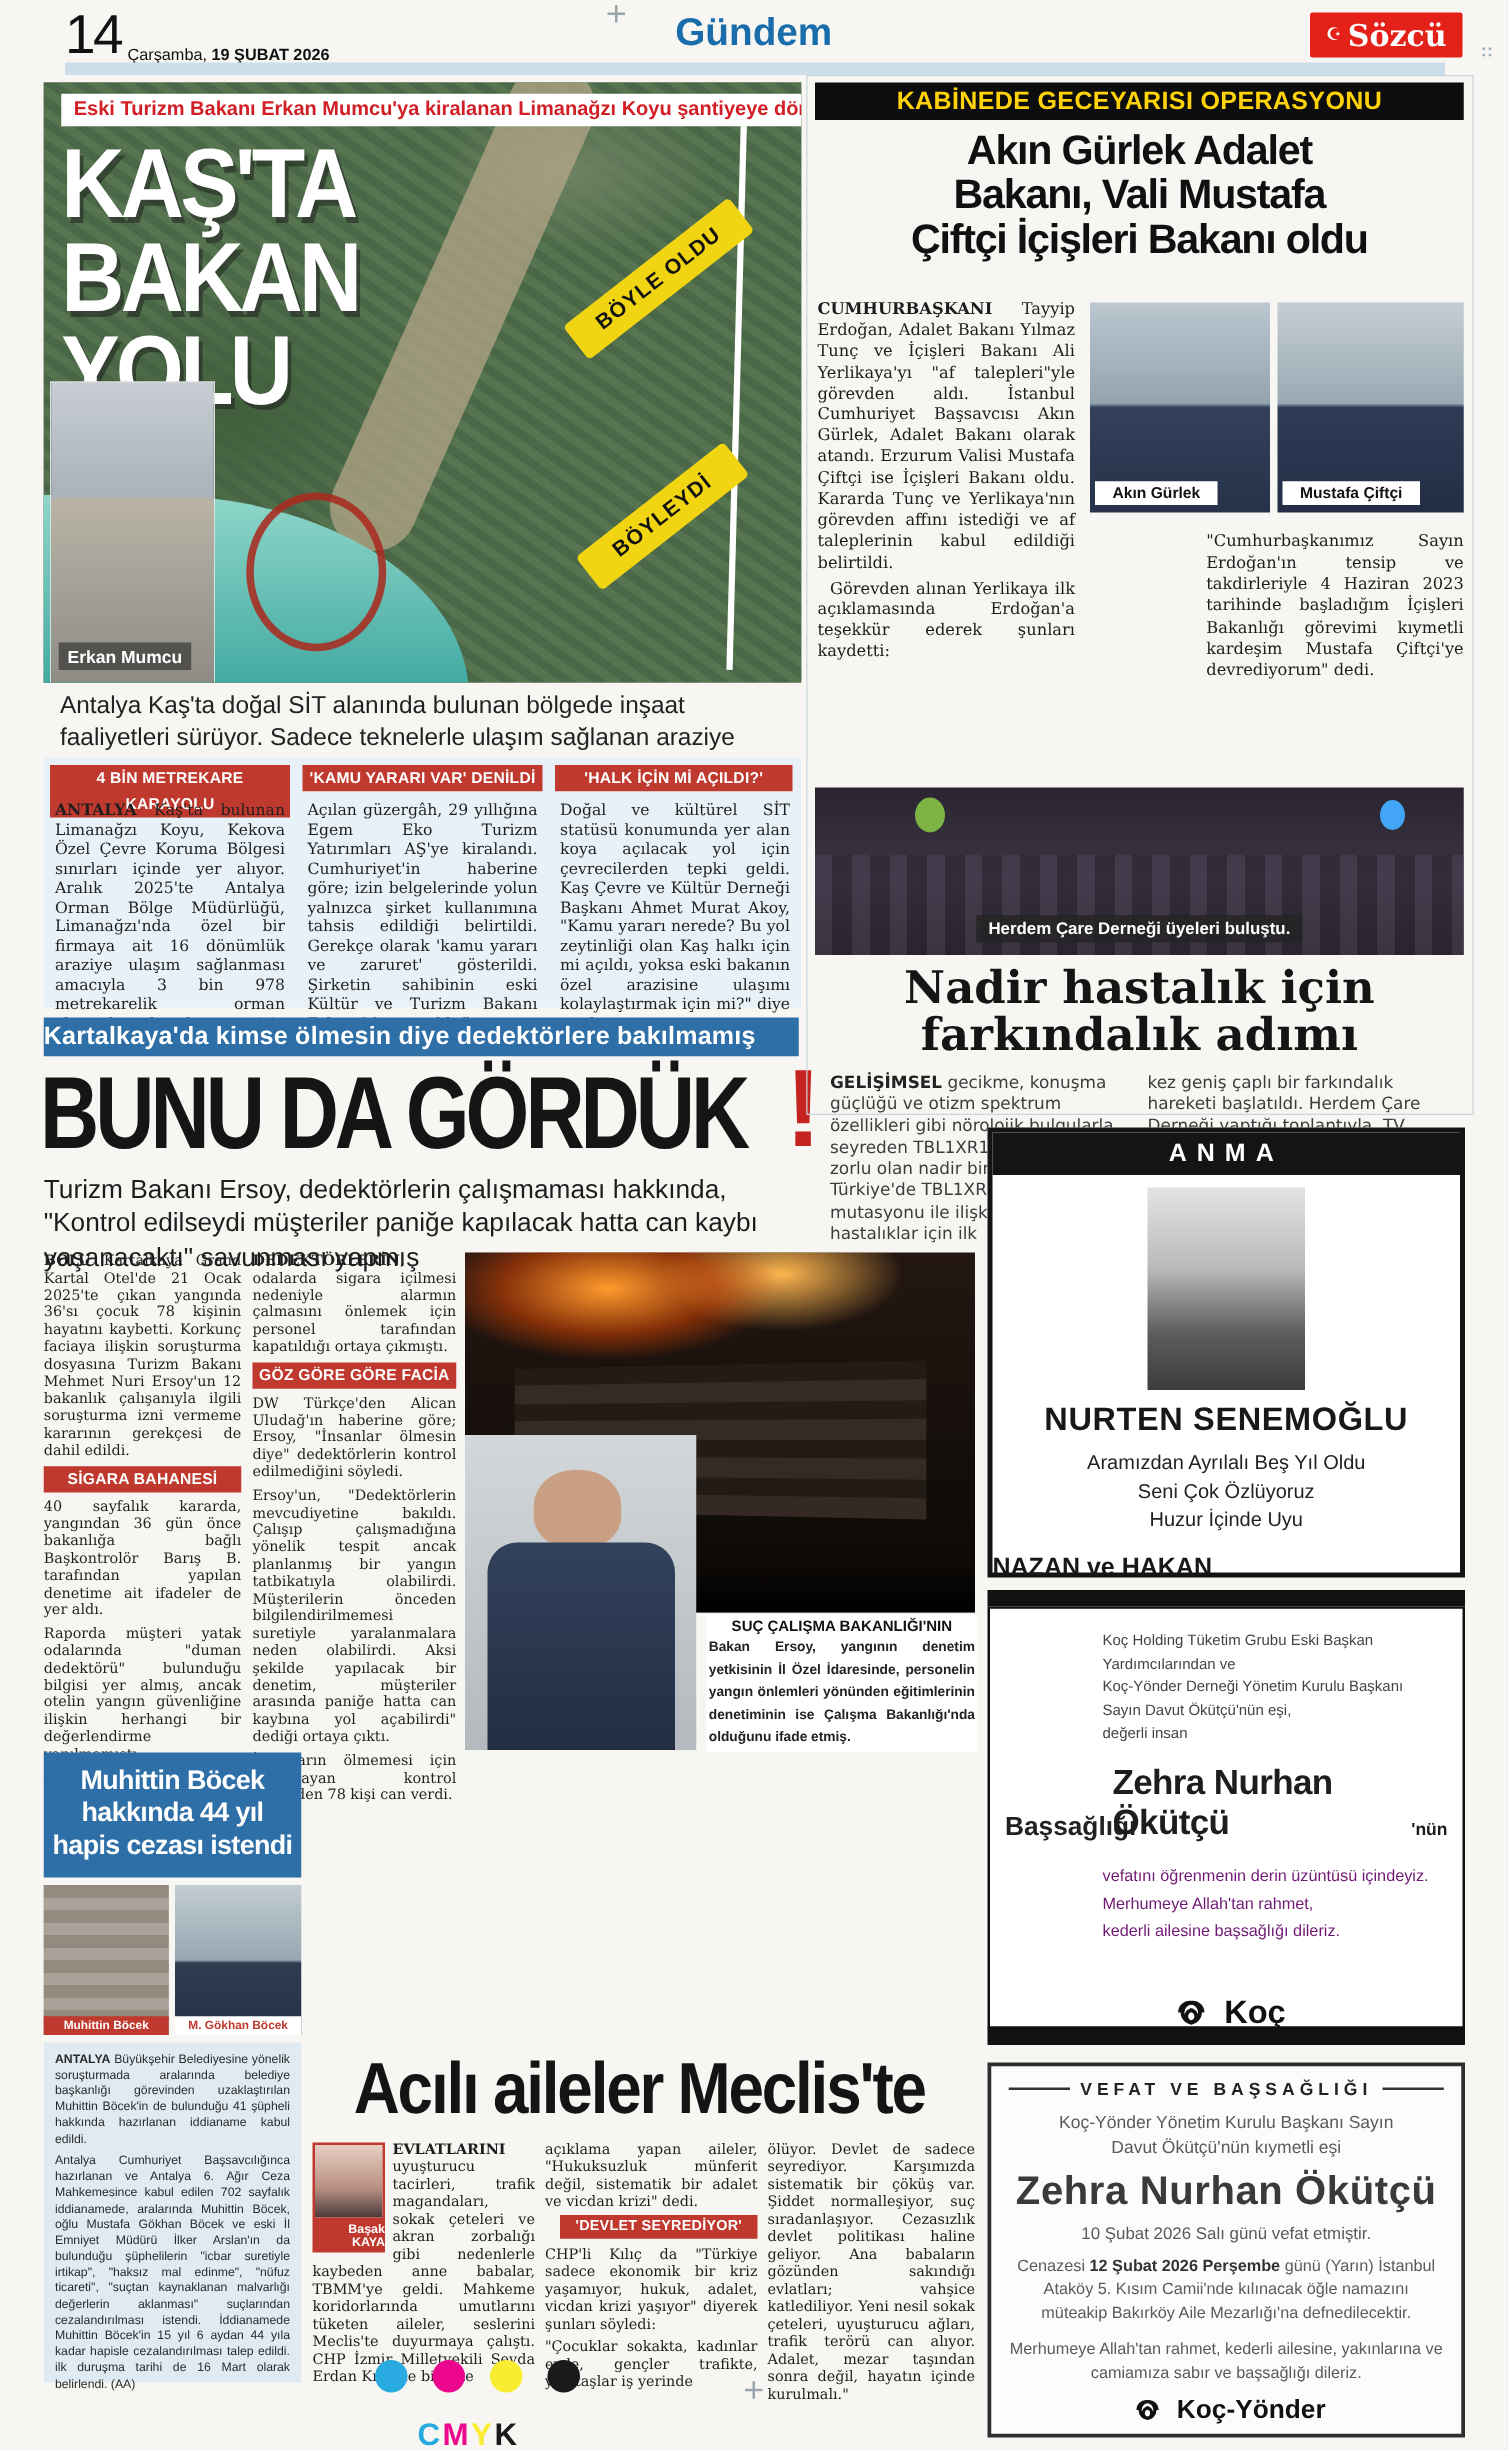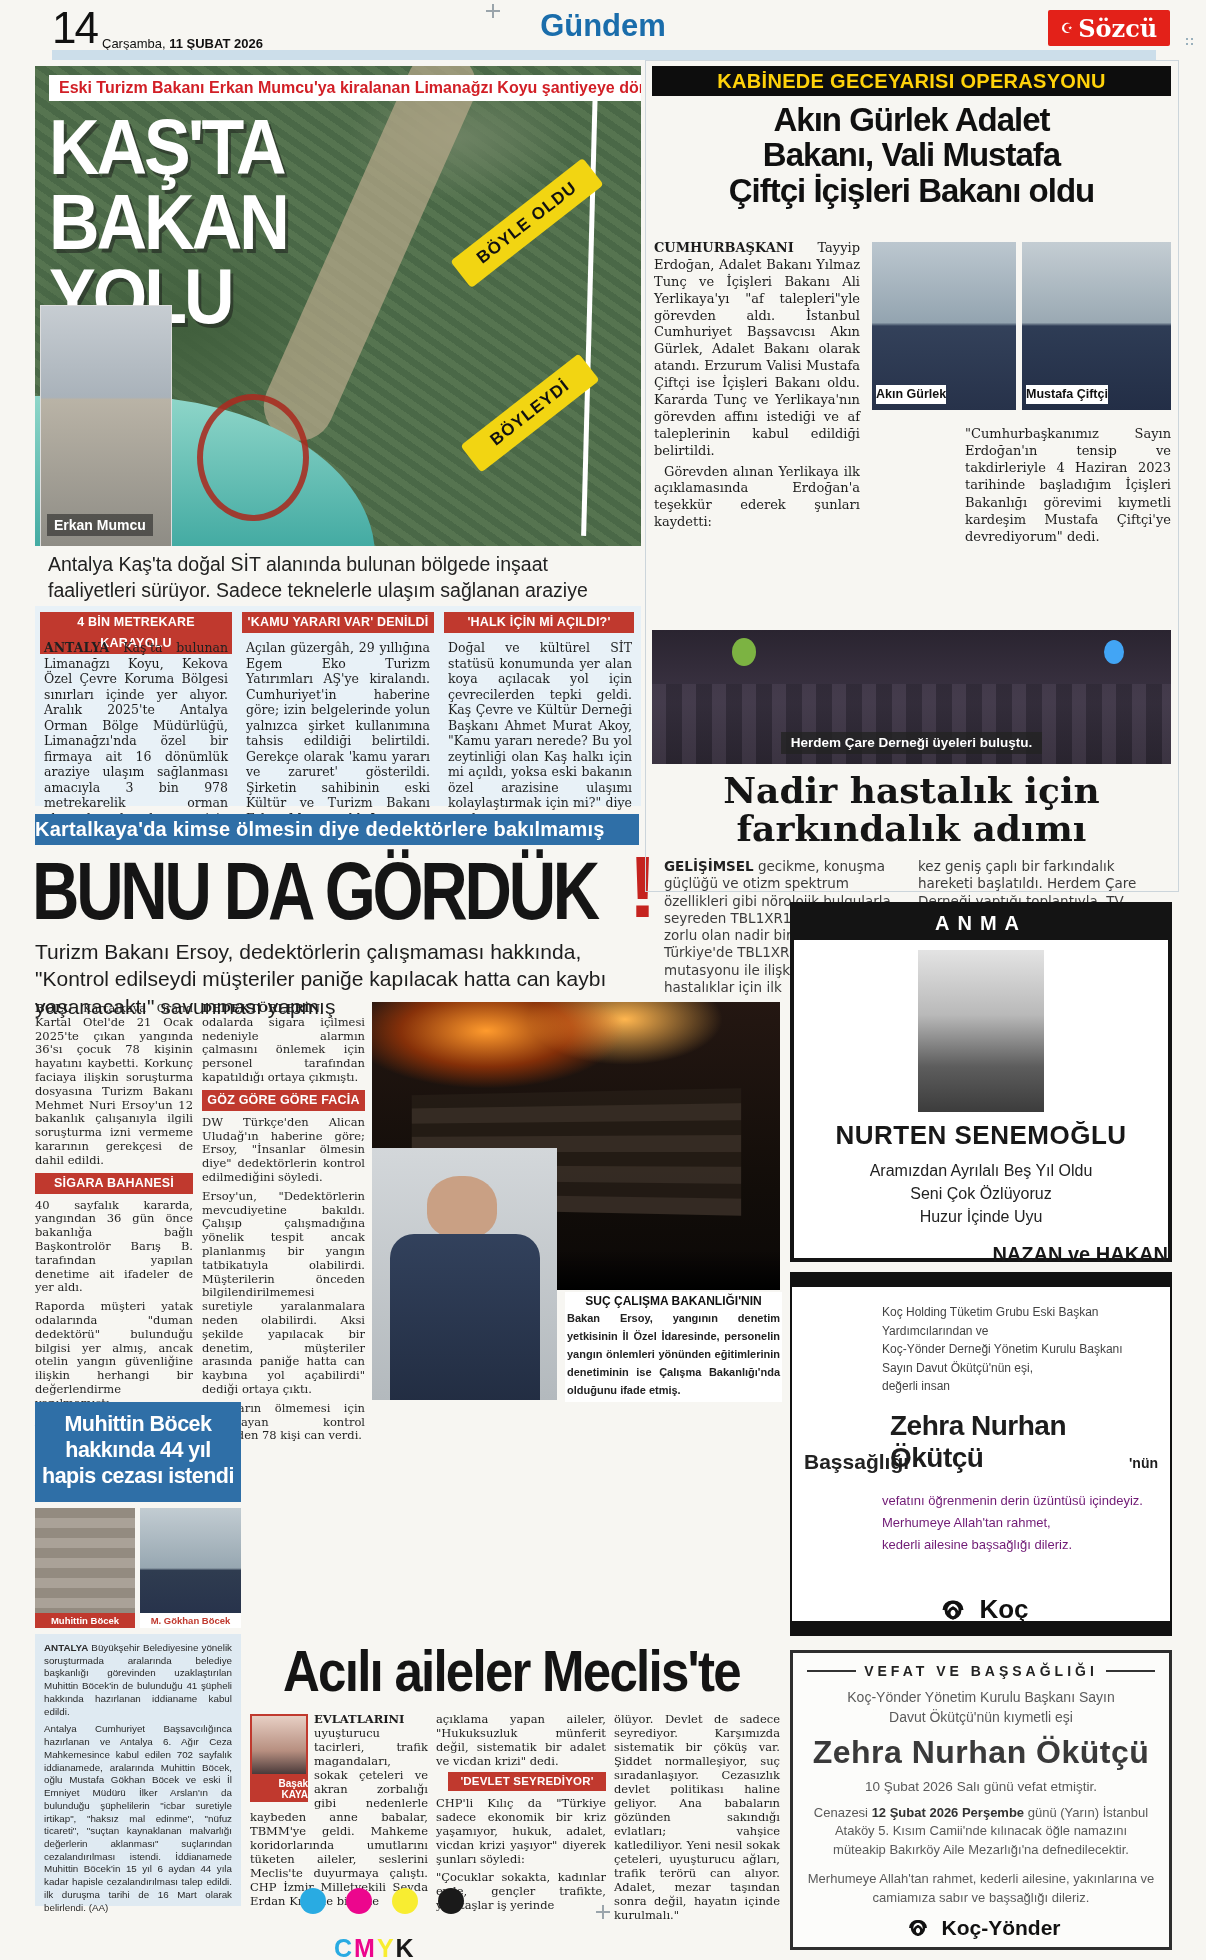--- a/index.html
+++ b/index.html
@@ -14,36 +14,36 @@
   .kicker{background:#fff;color:#d21f26;font:700 16px/22px "Liberation Sans",sans-serif;padding:2px 10px;white-space:nowrap}
   .bighead{font-family:"Liberation Sans",sans-serif;font-weight:700;color:#fff;letter-spacing:-3px;line-height:.95;text-shadow:3px 4px 0 rgba(25,25,25,.5);transform:scaleY(1.12);transform-origin:left top}
   .ribbon{background:#f2d512;color:#111;font:900 17px/34px "Liberation Sans",sans-serif;text-align:center;letter-spacing:1px;border-radius:4px;transform:rotate(-38deg)}
   .colbody{font-family:"DejaVu Serif",serif;font-size:12.5px;line-height:1.24;color:#1f1f1f}
   .kcol{font-family:"DejaVu Serif",serif;font-size:11.5px;line-height:1.2;color:#1f1f1f}
   .kcol p{margin:0 0 5px 0}
   .banner-blue{background:#2f6fa7;color:#fff;font:800 20px/31px "Liberation Sans",sans-serif;text-align:left;letter-spacing:.2px}
   .megahead{font:900 82px/82px "Liberation Sans",sans-serif;color:#151515;letter-spacing:-4px;transform:scaleX(.8);transform-origin:left top;white-space:nowrap}
   .deck{font-family:"Liberation Sans",sans-serif;color:#222}
   .caption-strip{background:rgba(35,35,35,.8);color:#fff;font:700 13.5px/20px "Liberation Sans",sans-serif;padding:1px 10px;display:inline-block}
-  .whitelabel{background:#fff;color:#111;font:700 12.5px/17px "Liberation Sans",sans-serif;padding:1px 0}
+  .whitelabel{background:#fff;color:#111;font:700 12.5px/17px "Liberation Sans",sans-serif;padding:1px 14px}
   .adtext{font-family:"Liberation Sans",sans-serif;color:#333}
   .hrule{background:#333;height:2px;flex:1}
   .cross:before,.cross:after{content:"";position:absolute;background:#9aa4ab}
   .cross:before{left:6px;top:0;width:2px;height:14px}
   .cross:after{left:0;top:6px;width:14px;height:2px}
 </style>
 </head>
 <body>
 
 <div id="page">
 
   <div class="abs bignum" style="left:52px;top:6px">14</div>
   <div class="abs sans" style="left:102px;top:36px;font-size:13px;color:#111">
     <span>Çarşamba,</span>
-    <b>11 ŞUBAT 2026</b>
+    <b>19 ŞUBAT 2026</b>
   </div>
   <div class="abs sans" style="left:0;top:8px;width:1206px;text-align:center;font-size:31px;font-weight:800;color:#1a6dab">Gündem</div>
   <div class="abs" style="left:1048px;top:10px;width:122px;height:36px;background:#e32119;border-radius:2px;display:flex;align-items:center;justify-content:center;gap:5px">
     <span style="color:#fff;font-size:14px">☪</span>
     <span class="serif" style="color:#fff;font-weight:700;font-size:24px">Sözcü</span>
   </div>
   <div class="abs" style="left:52px;top:50px;width:1104px;height:10px;background:#ccdeea"></div>
   <div class="abs cross" style="left:486px;top:4px;width:14px;height:14px"></div>
   <div class="abs" style="left:1186px;top:38px;width:2px;height:2px;background:#9ab0bc;box-shadow:5px 0 #9ab0bc,0 5px #9ab0bc,5px 5px #9ab0bc"></div>
 
@@ -156,21 +156,21 @@
 
   <div class="abs" style="left:790px;top:902px;width:382px;height:360px;border:4px solid #141414;background:#fff;box-sizing:border-box">
     <div style="height:34px;background:#141414;color:#fff;font:700 20px/34px 'Liberation Sans',sans-serif;text-align:center;letter-spacing:8px">ANMA</div>
     <div style="width:126px;height:162px;margin:10px auto 8px auto;background:linear-gradient(180deg,#e3e3e3 0%,#b9b9b9 40%,#5d5d5d 72%,#3c3c3c 100%)"></div>
     <div class="sans" style="text-align:center;font-weight:800;font-size:26px;letter-spacing:.5px;color:#181818">NURTEN SENEMOĞLU</div>
     <div class="sans" style="text-align:center;font-size:16px;line-height:1.45;color:#222;margin-top:8px">
       <div>Aramızdan Ayrılalı Beş Yıl Oldu</div>
       <div>Seni Çok Özlüyoruz</div>
       <div>Huzur İçinde Uyu</div>
     </div>
-    <div class="sans" style="text-align:right;font-weight:800;font-size:20px;color:#181818;margin-top:14px">NAZAN ve HAKAN</div>
+    <div class="sans" style="text-align:left;font-weight:800;font-size:20px;color:#181818;margin-top:14px">NAZAN ve HAKAN</div>
   </div>
 
   <div class="abs" style="left:790px;top:1272px;width:382px;height:13px;background:#111"></div>
   <div class="abs adtext" style="left:790px;top:1285px;width:382px;height:338px;border:2px solid #111;background:#fff;box-sizing:border-box;padding:16px 12px 8px 12px">
     <div style="margin-left:78px;font-size:12px;line-height:1.55;color:#444">
       <div>Koç Holding Tüketim Grubu Eski Başkan Yardımcılarından ve</div>
       <div>Koç-Yönder Derneği Yönetim Kurulu Başkanı</div>
       <div>Sayın Davut Ökütçü'nün eşi,</div>
       <div>değerli insan</div>
     </div>

